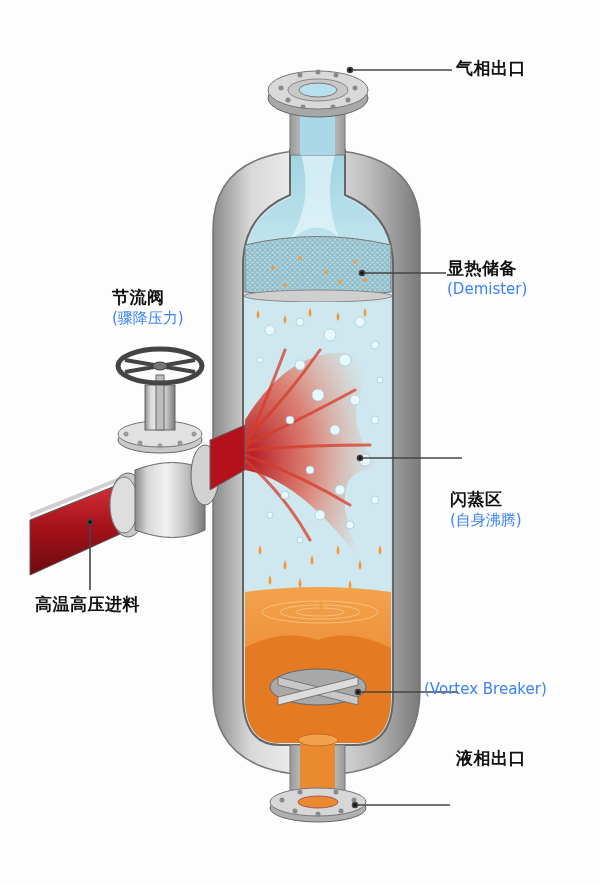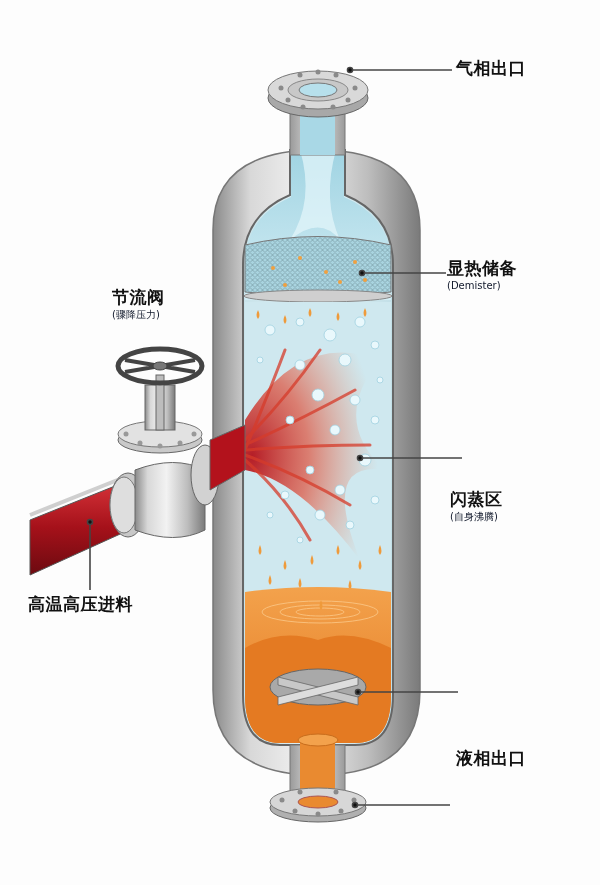--- a/index.html
+++ b/index.html
@@ -1,21 +1,21 @@
 <!DOCTYPE html>
 <html><head>
 <meta charset="utf-8">
 <style>
   html, body { margin: 0; padding: 0; background: #fdfdfd; }
   body { width: 600px; height: 885px; position: relative; overflow: hidden;
          font-family: "DejaVu Sans", "Liberation Sans", sans-serif; }
   #diagram { position: absolute; left: 0; top: 0; width: 600px; height: 885px; }
   .label { position: absolute; text-align: left; color: #111; line-height: 1.25; }
   .label .zh { font-weight: bold; font-size: 17px; letter-spacing: 0.5px; font-family: Liberation Mono, monospace; }
-  .label .sub { font-size: 10px; color: #0f172a; }
+  .label .sub { font-size: 15px; color: #3b82f6; }
   .label.center { text-align: left; }
 </style>
 </head>
 <body>
 
 <svg id="diagram" viewBox="0 0 600 885" xmlns="http://www.w3.org/2000/svg">
   <defs>
     <linearGradient id="steelH" x1="0" x2="1" y1="0" y2="0">
       <stop offset="0" stop-color="#8a8a8a"></stop>
       <stop offset="0.18" stop-color="#d8d8d8"></stop>
@@ -253,22 +253,23 @@
 <div class="label center" style="left:112px; top:288px; width:110px;">
   <div class="zh">节流阀</div>
   <div class="sub">(骤降压力)</div>
 </div>
 
 <div class="label center" style="left:450px; top:446px; width:110px;margin-top:44px;">
   <div class="zh">闪蒸区</div>
   <div class="sub">(自身沸腾)</div>
 </div>
 
-<div class="label center" style="left:28px; top:595px; width:140px;">
+<div class="label center" style="left:35px; top:595px; width:140px;">
   <div class="zh">高温高压进料</div>
 </div>
 
 <div class="label center" style="left:424px; top:680px; width:140px;">
+  <div class="sub">(Vortex Breaker)</div>
 </div>
 
 <div class="label" style="left:456px; top:749px;">
   <div class="zh">液相出口</div>
 </div>
 
 </body></html>

